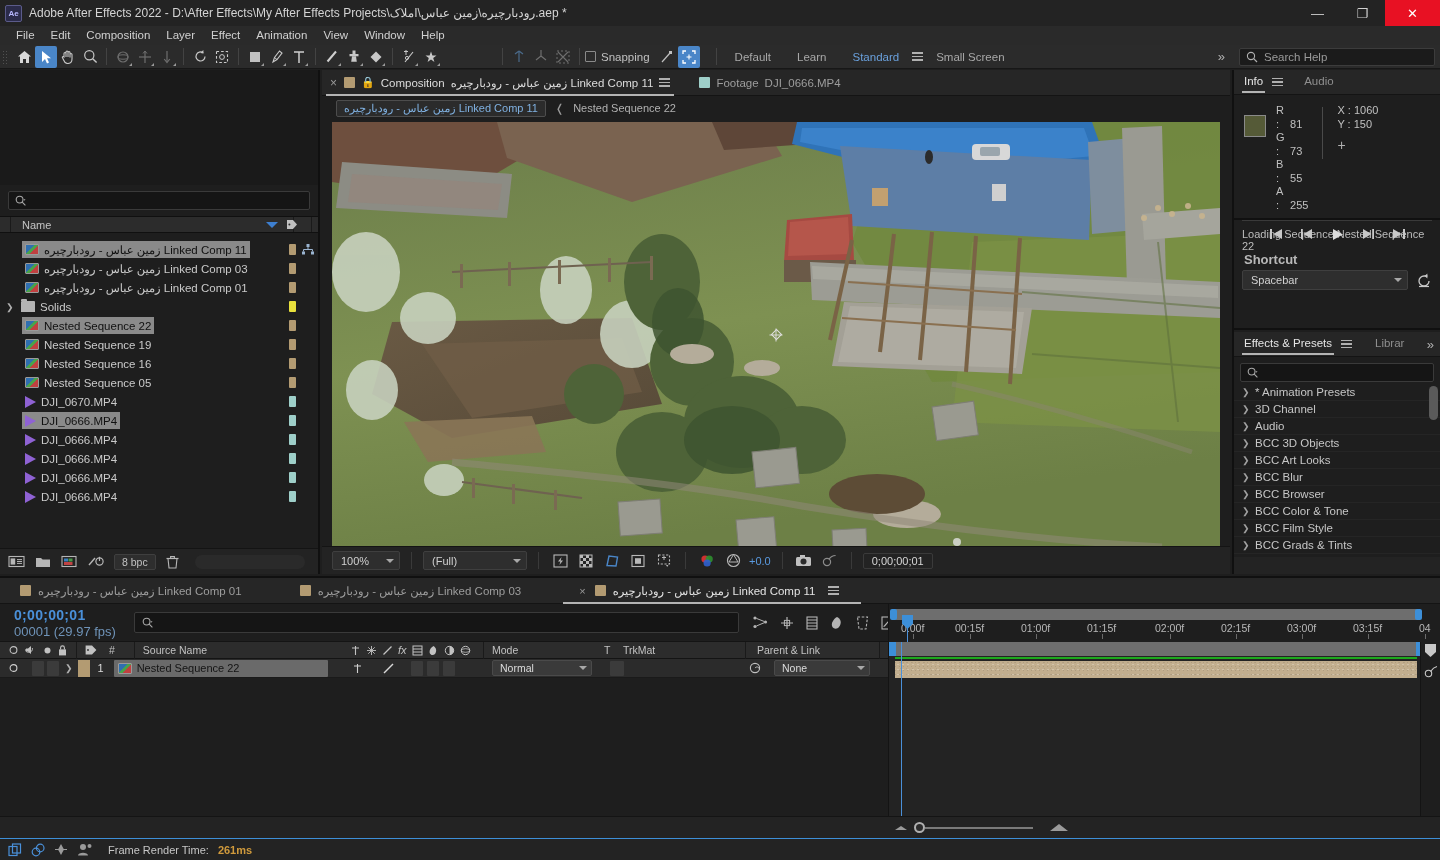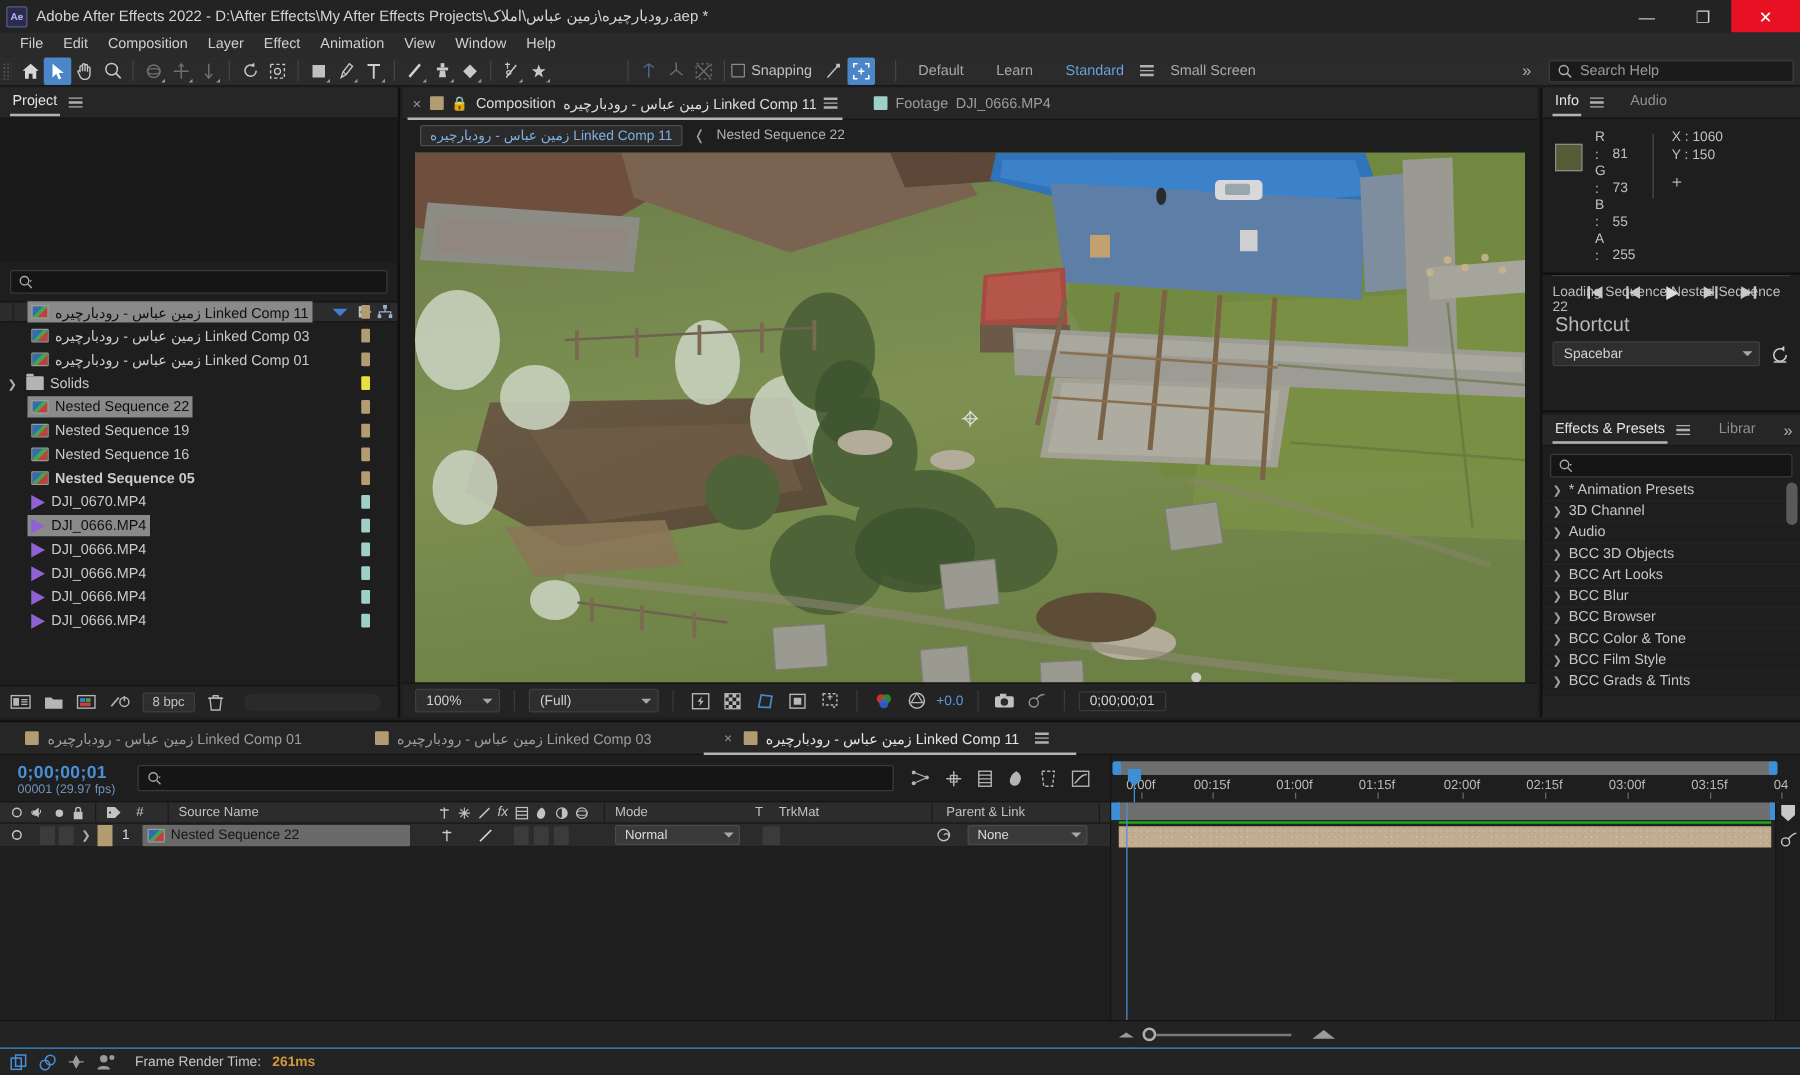--- a/index.html
+++ b/index.html
@@ -245,21 +245,21 @@
   .info-plus { color: #b0b0b0; font-size: 14px; margin-top: 6px; display: block; }
   .info-status {
     margin: 8px 8px 0 8px; padding-top: 7px; border-top: 1px solid #3a3a3a;
     font-size: 11px; color: #bdbdbd;
   }
   .preview-panel { height: 110px; border-bottom: 2px solid #101010; }
   .pv-transport {
     display: flex; align-items: center; justify-content: center; gap: 17px;
     height: 28px; color: #c8c8c8; font-size: 12px;
   }
-  .pv-shortcut-lbl { padding: 4px 0 3px 10px; font-size: 16px; color: #b8b8b8; }
+  .pv-shortcut-lbl { padding: 4px 0 3px 10px; font-size: 13px; color: #b8b8b8; font-weight: bold; }
   .pv-row { display: flex; align-items: center; padding: 0 8px; gap: 8px; }
   .pv-dd {
     flex: 1; height: 20px; background: #2e2e2e; border: 1px solid #3f3f3f; border-radius: 2px;
     display: flex; align-items: center; justify-content: space-between; padding: 0 5px 0 8px;
     font-size: 11px; color: #d2d2d2;
   }
   .fx-panel { position: absolute; left: 0; right: 0; top: 262px; bottom: 0; }
   .fx-tabbar {
     height: 25px; background: #262626; display: flex; align-items: center;
     padding-left: 10px; gap: 9px; border-bottom: 1px solid #141414; position: relative;
@@ -294,21 +294,21 @@
   .tl-tab.active .t { color: #e2e2e2; }
   .tl-tab.active::after {
     content:''; position:absolute; left:-16px; right:-22px; bottom:0; height:2px; background:#b4b4b4;
   }
   .tl-ctrl {
     height: 38px; background: #1e1e1e; display: flex; align-items: center; position: relative;
     border-bottom: 1px solid #141414;
   }
   .tl-tc { margin-left: 14px; }
   .tl-tc .big { font-size: 14px; color: #4a90d9; font-weight: bold; letter-spacing: .3px; }
-  .tl-tc .sub { font-size: 10px; color: #6f93b8; margin-top: 1px; }
+  .tl-tc .sub { font-size: 13px; color: #6f93b8; margin-top: 1px; }
   .tl-search {
     margin-left: 18px; width: 605px; height: 21px; background: #151515;
     border: 1px solid #3a3a3a; border-radius: 2px; display: flex; align-items: center; padding-left: 7px;
   }
   .tl-icons { display: flex; align-items: center; gap: 12px; margin-left: 14px; color: #b4b4b4; font-size: 13px; }
   .tl-ruler {
     position: absolute; left: 888px; right: 0; top: 26px; height: 38px;
     background: #1e1e1e; border-left: 1px solid #141414;
   }
   .ruler-nav {
@@ -567,28 +567,20 @@
     <div class="search-help">
       <svg width="12" height="12" viewBox="0 0 12 12">
           <circle cx="5" cy="5" r="3.6" fill="none" stroke="#b0b0b0" stroke-width="1.1"></circle>
           <line x1="7.7" y1="7.7" x2="11" y2="11" stroke="#b0b0b0" stroke-width="1.2"></line>
         </svg>
       <span class="txt">Search Help</span>
     </div>
   </div>
 
   <div class="project-panel">
-    <div class="panel-tabbar">
-      <div class="panel-tab active">Project</div>
-      <div class="hamburger">
-          <i></i>
-          <i></i>
-          <i></i>
-        </div>
-    </div>
     <div class="proj-preview"></div>
     <div class="proj-search">
       <svg width="12" height="12" viewBox="0 0 12 12">
           <circle cx="4.6" cy="4.6" r="3.4" fill="none" stroke="#a8a8a8" stroke-width="1.1"></circle>
           <line x1="7.2" y1="7.2" x2="10.4" y2="10.4" stroke="#a8a8a8" stroke-width="1.1"></line>
           <path d="M8.5 4.2 l2 0 l-1 1.6 z" fill="#a8a8a8"></path>
         </svg>
       <span></span>
     </div>
     <div class="col-header">
@@ -655,21 +647,21 @@
           <span class="item-chip" style="background: rgb(179, 155, 114);"></span>
         </div>
         <div class="item-row">
           <span class="label-wrap" style="margin-left: 18px;">
             <span class="ic-comp"></span>
             <span>Nested Sequence 16</span>
           </span>
           <span class="item-chip" style="background: rgb(179, 155, 114);"></span>
         </div>
         <div class="item-row">
-          <span class="label-wrap" style="margin-left: 18px; font-weight: bold;">
+          <span class="label-wrap" style="margin-left: 18px;">
             <span class="ic-comp"></span>
             <span>Nested Sequence 05</span>
           </span>
           <span class="item-chip" style="background: rgb(179, 155, 114);"></span>
         </div>
         <div class="item-row">
           <span class="label-wrap" style="margin-left: 18px;">
             <span class="ic-video"></span>
             <span>DJI_0670.MP4</span>
           </span>

